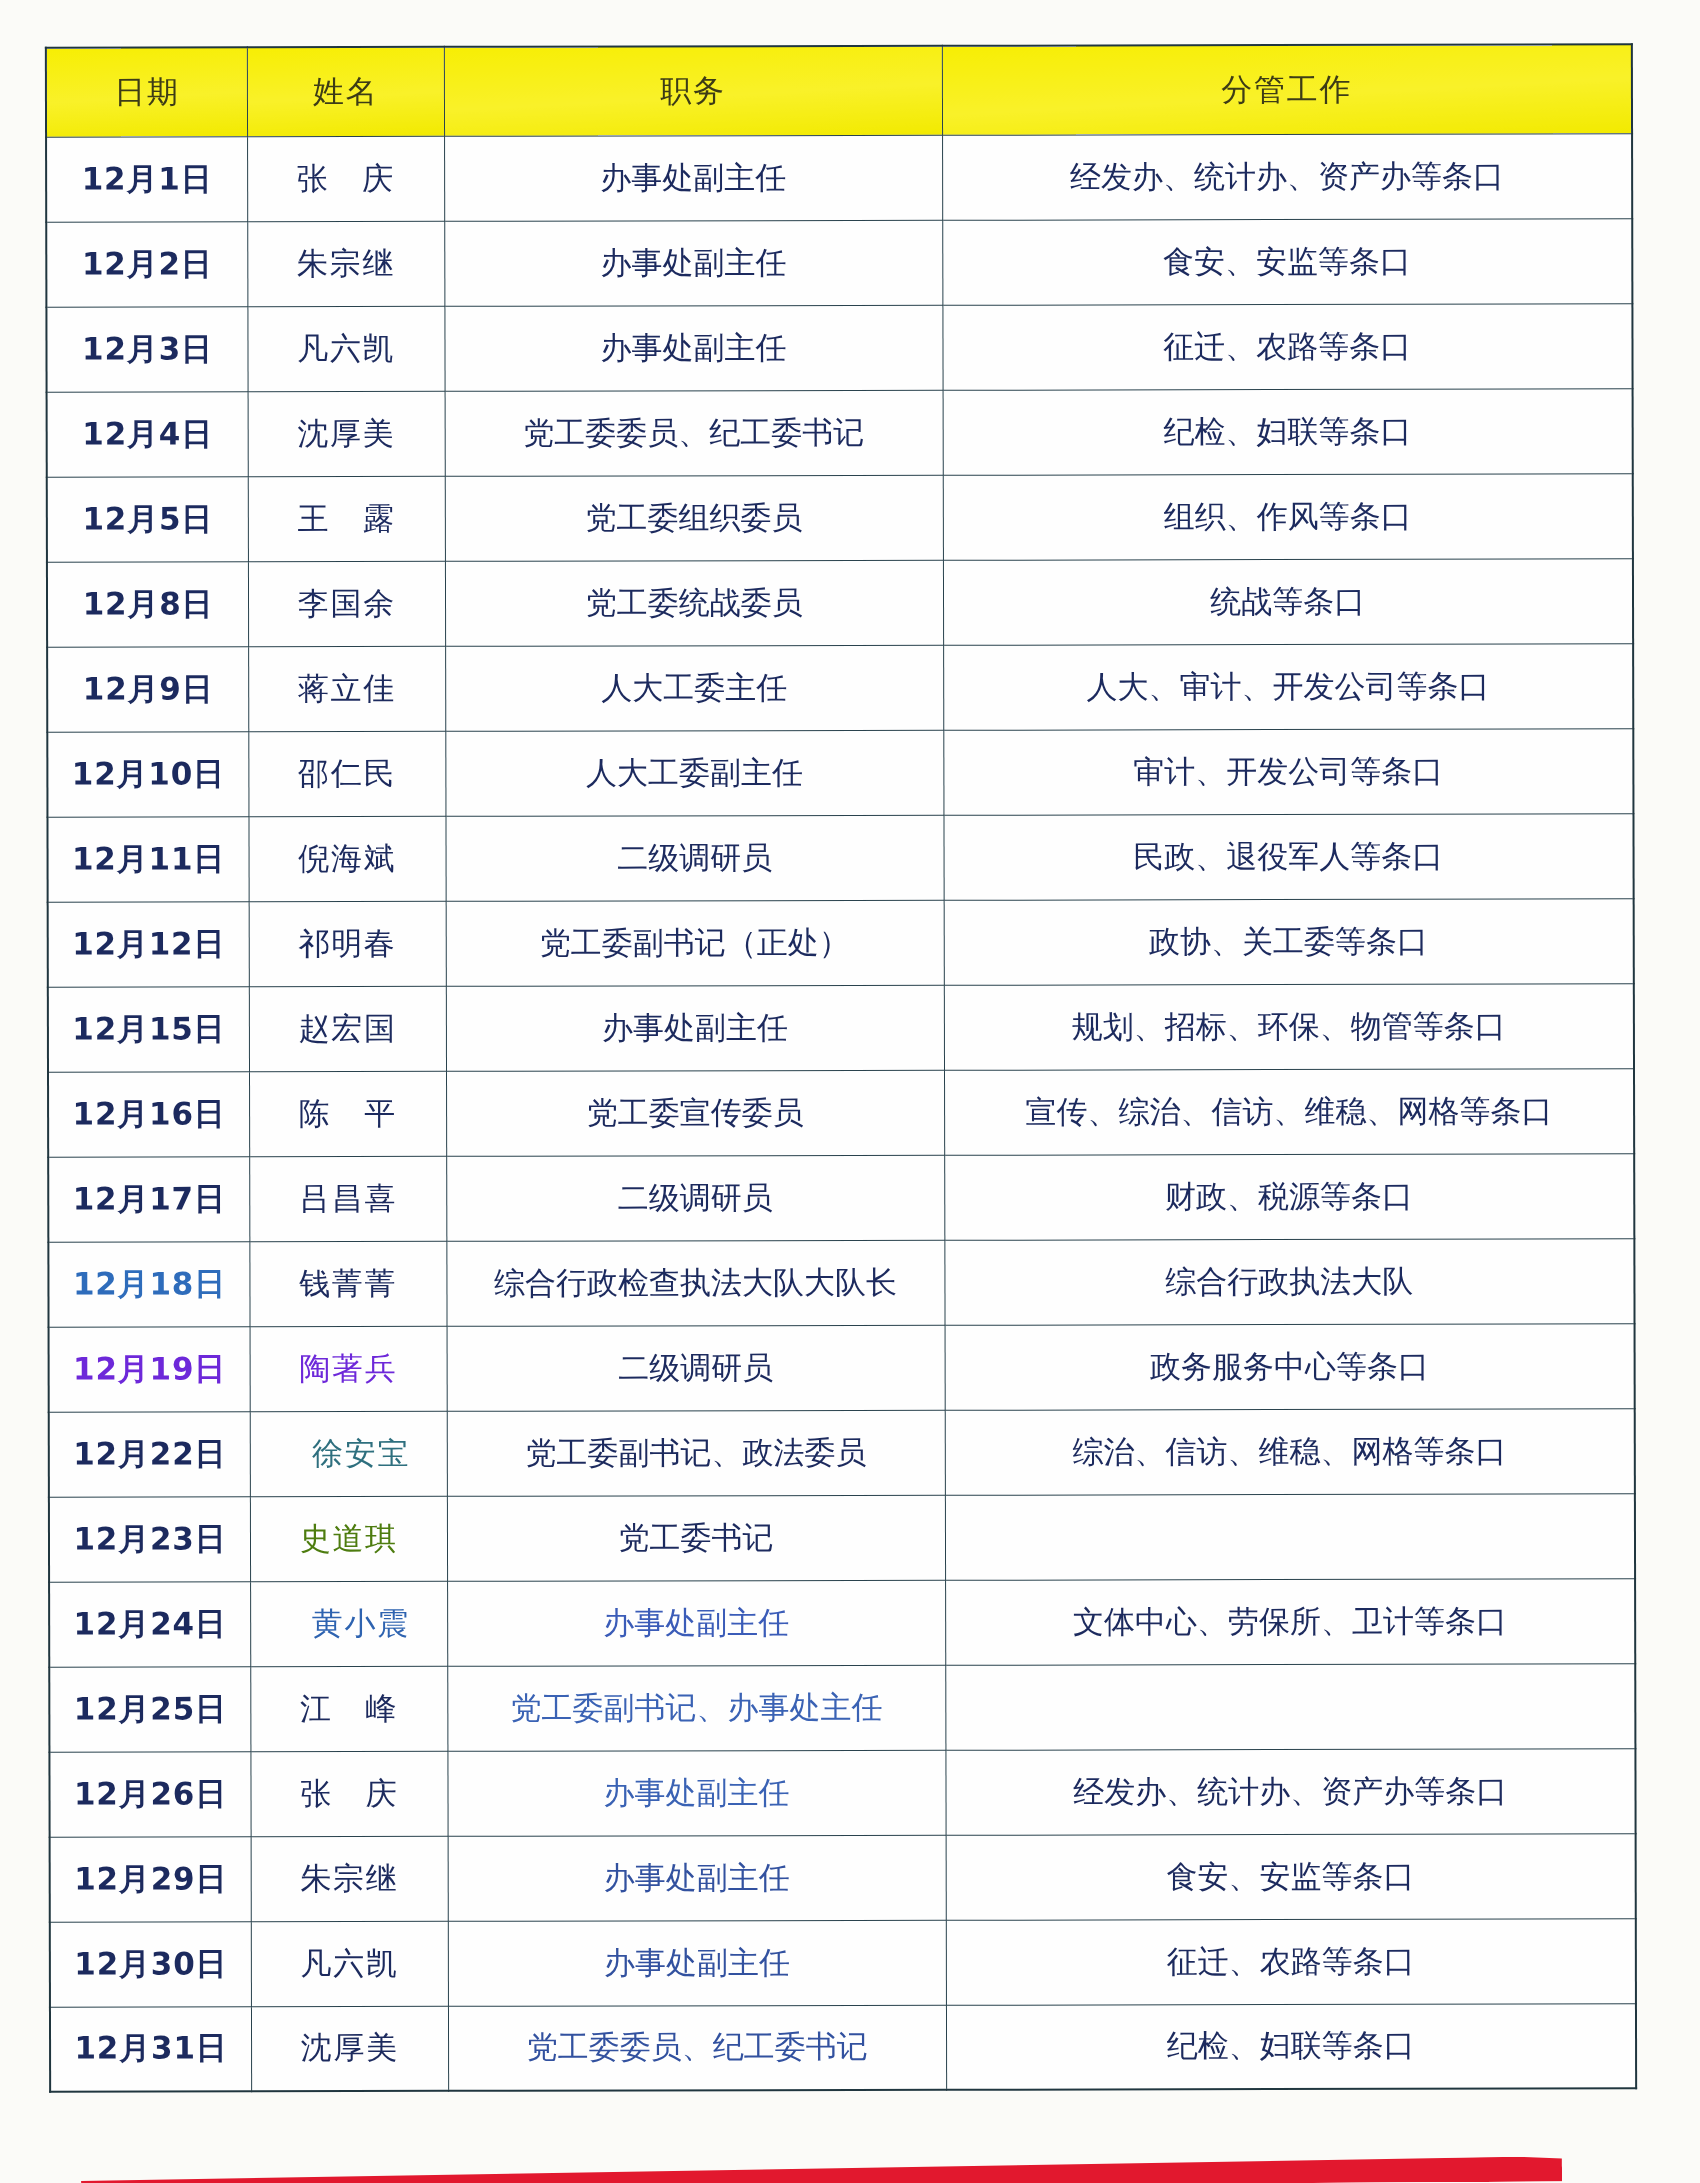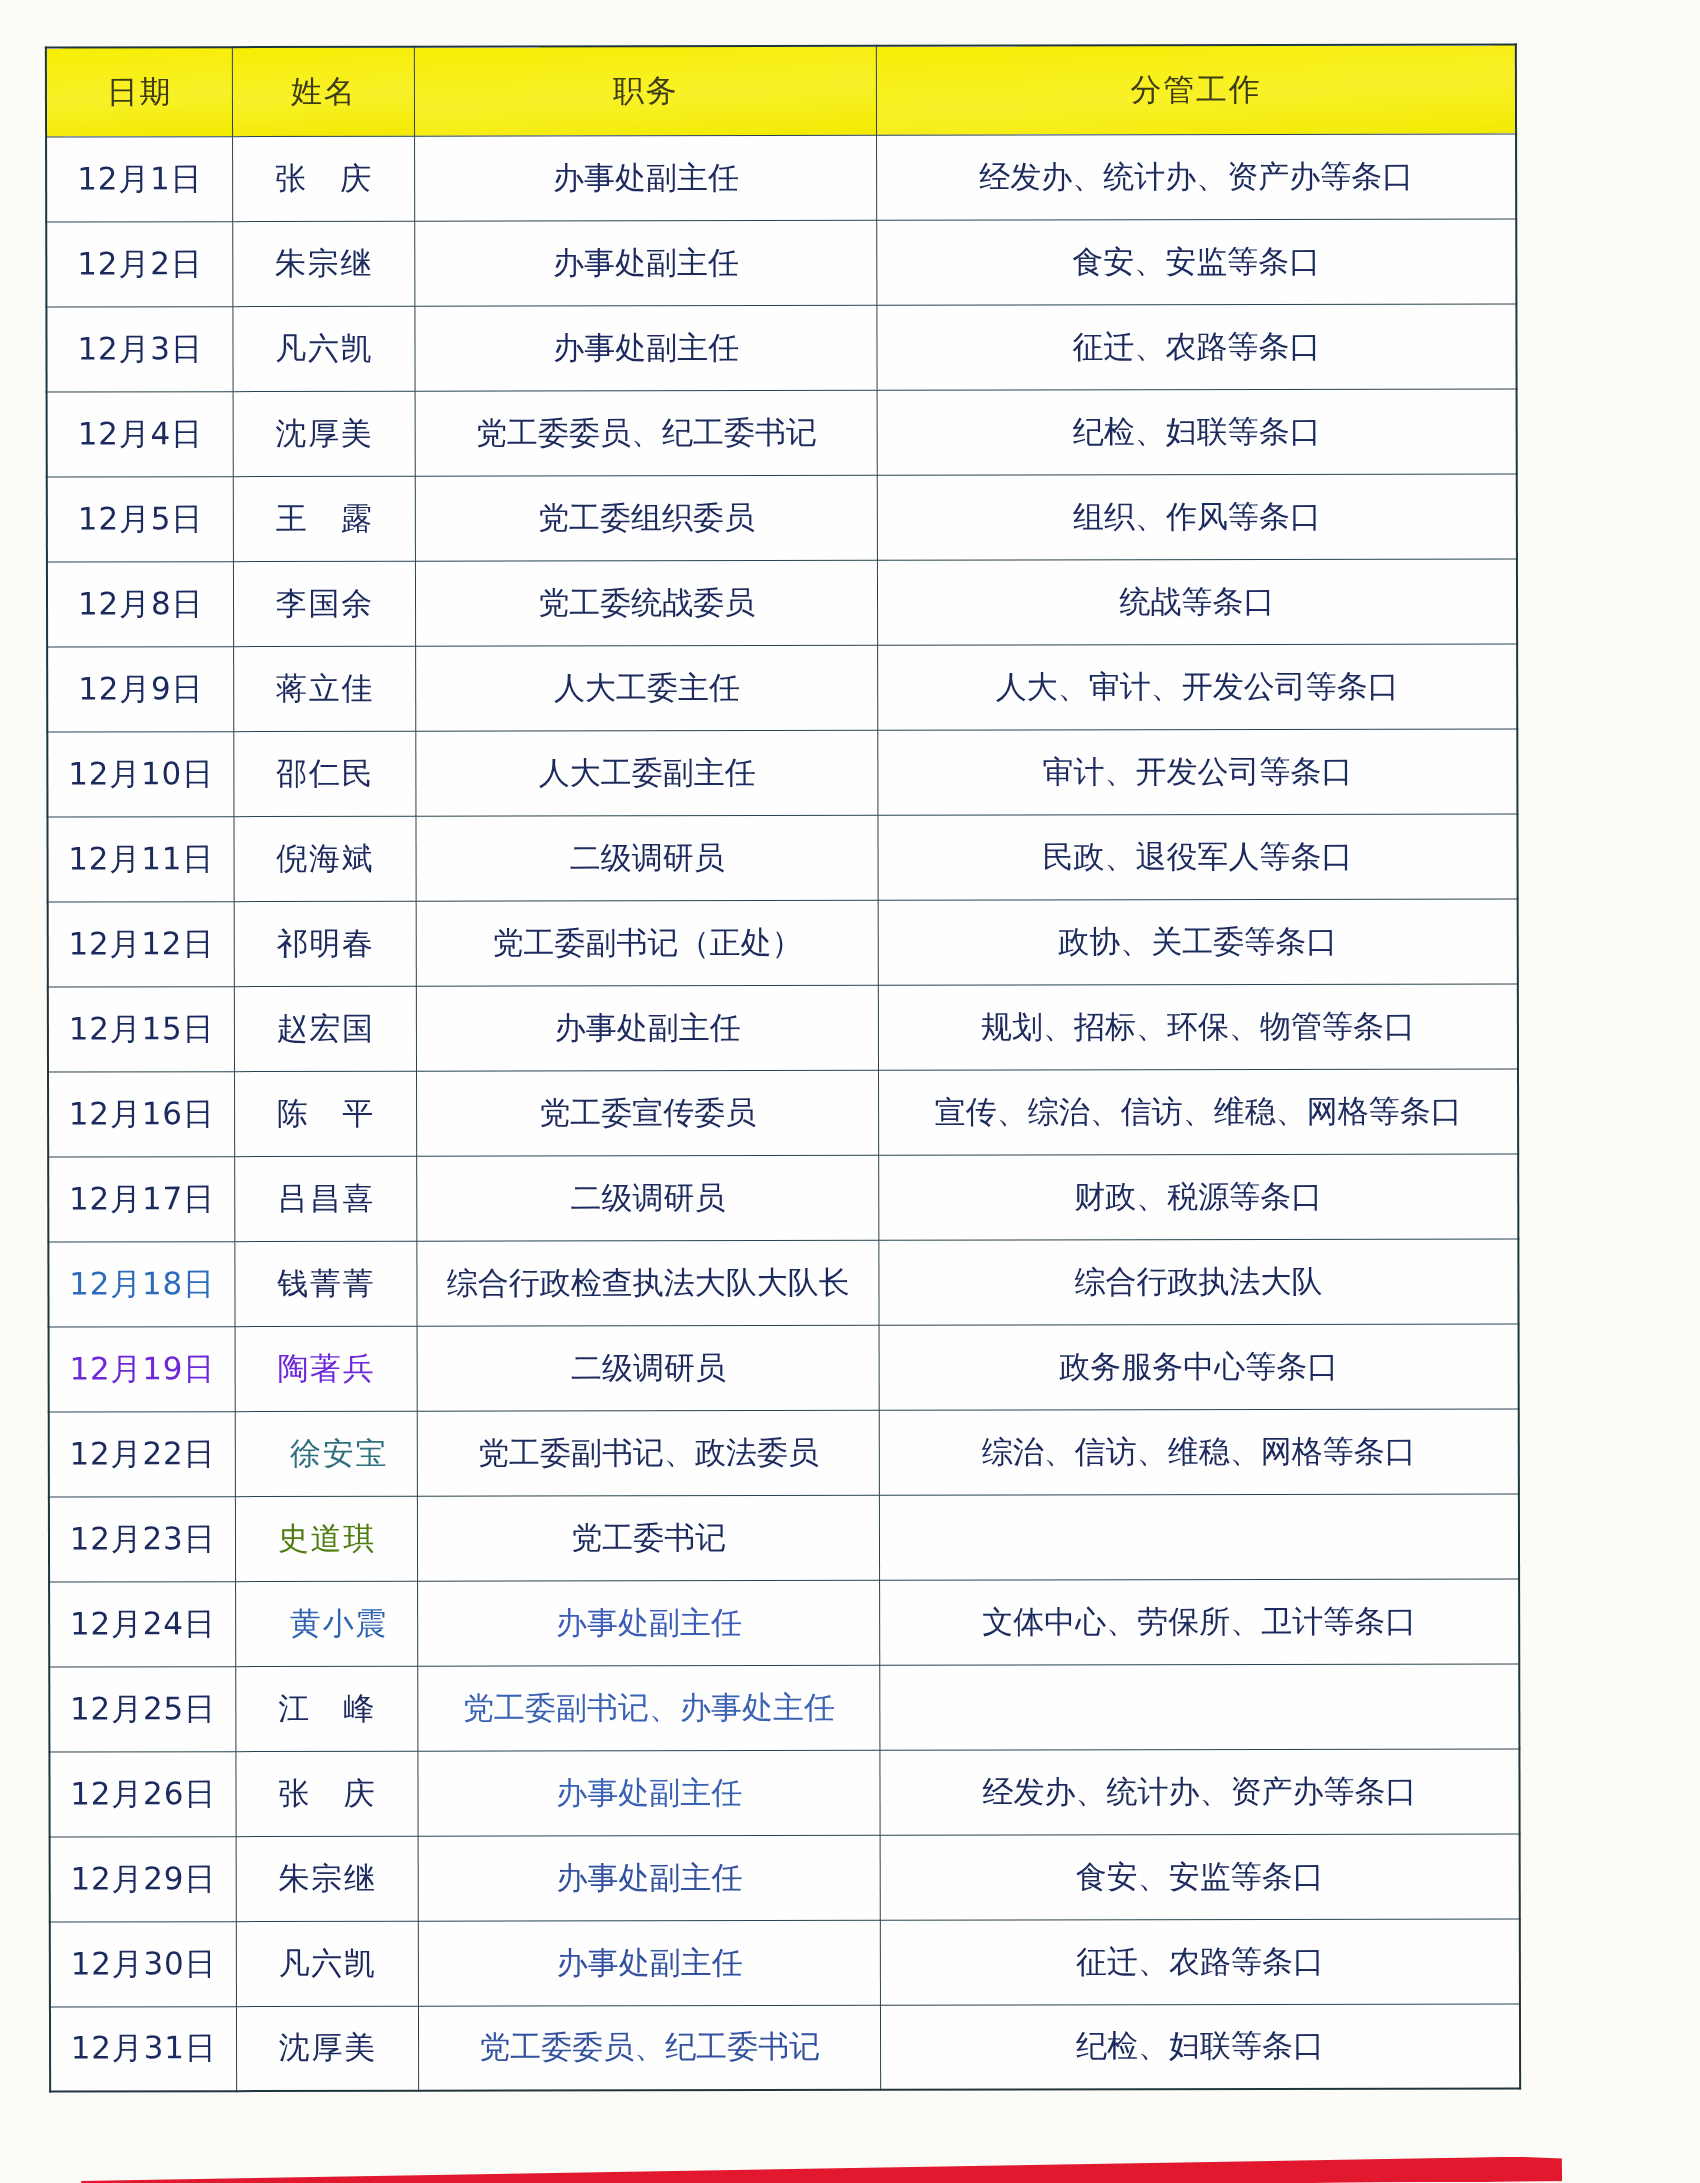--- a/index.html
+++ b/index.html
@@ -11,21 +11,21 @@
     height: 2183px;
     position: relative;
     background: #fbfbf8;
     font-family: "DejaVu Sans", "Liberation Sans", sans-serif;
     overflow: hidden;
   }
   .sheet {
     position: absolute;
     left: 47px;
     top: 45px;
-    width: 1472px;
+    width: 1588px;
   }
   table.roster {
     border-collapse: collapse;
     table-layout: fixed;
     width: 100%;
     background: #fefefe;
     transform: rotate(-0.12deg);
   }
   table.roster col.c-date { width: 12.7%; }
   table.roster col.c-name { width: 12.4%; }
@@ -49,21 +49,21 @@
     color: #3d3c16;
     font-size: 31px;
     font-weight: normal;
     letter-spacing: 1.7px;
   }
   table.roster tbody td {
     height: 85px;
     font-size: 31px;
     color: #1c2a5e;
   }
-  td.cell-date { letter-spacing: 0.8px; }
+  td.cell-date { letter-spacing: 0.8px; font-weight: bold; }
   td.cell-name { letter-spacing: 1.7px; margin-top: 16px; }
   .red-bar {
     position: absolute;
     left: 81px;
     top: 2161px;
     width: 1481px;
     height: 25px;
     background: #e2182e;
     transform: rotate(-0.35deg);
     clip-path: polygon(0 62%, 97% 0, 100% 8%, 100% 100%, 0 100%);

